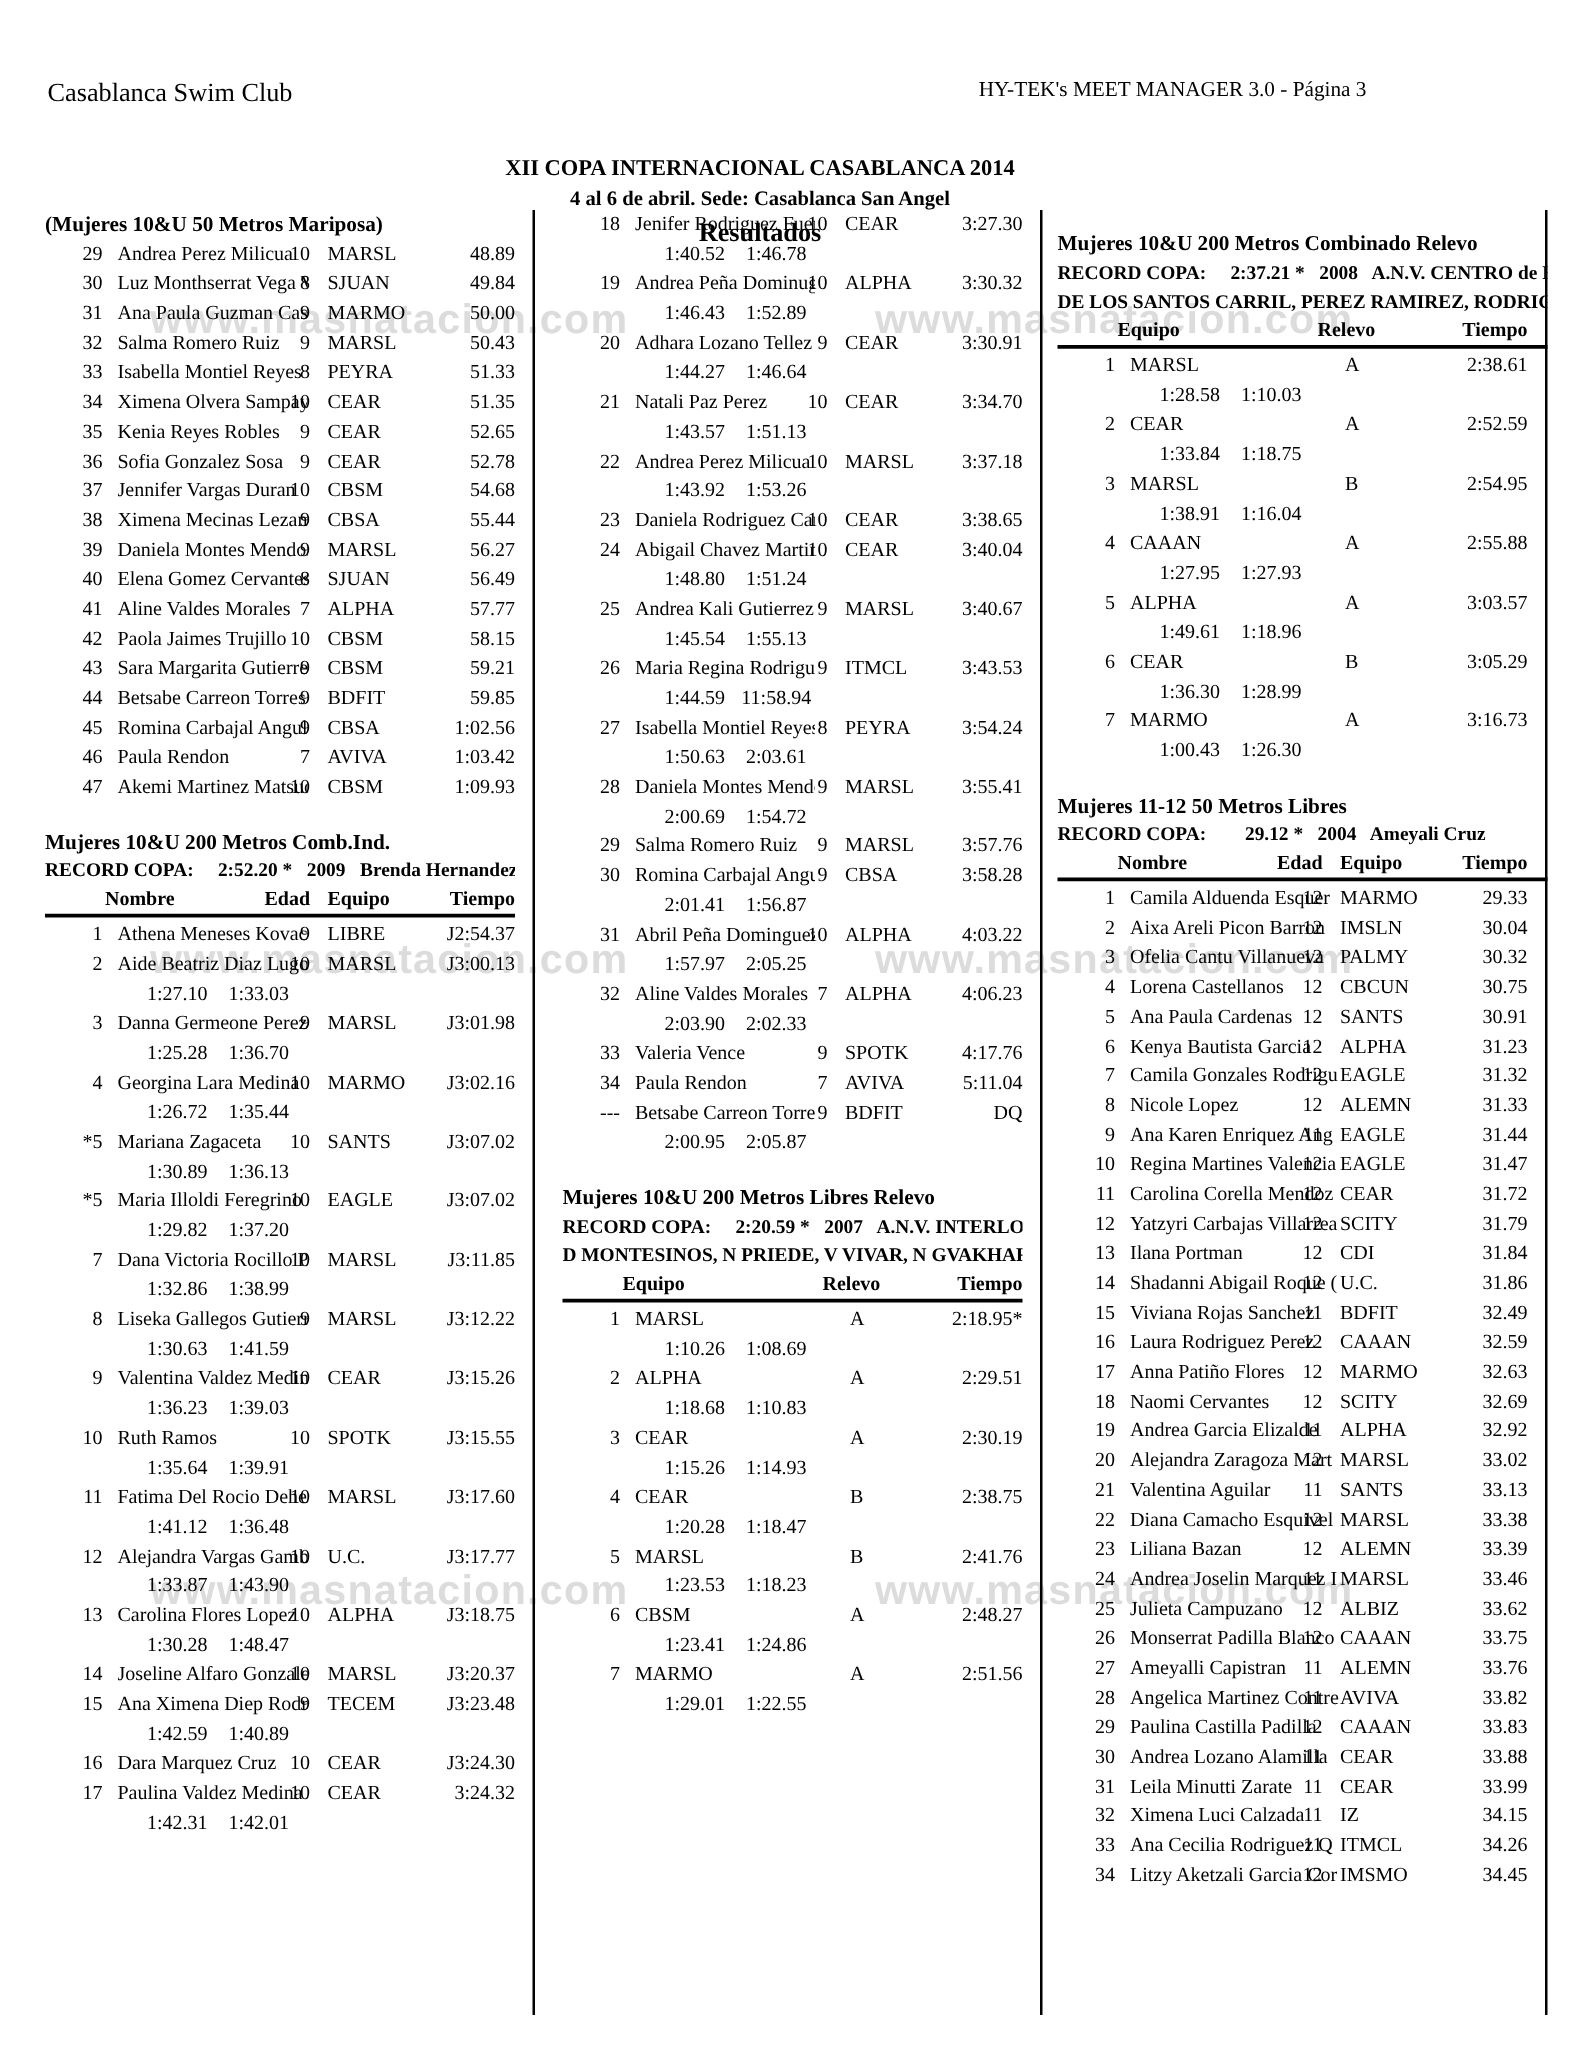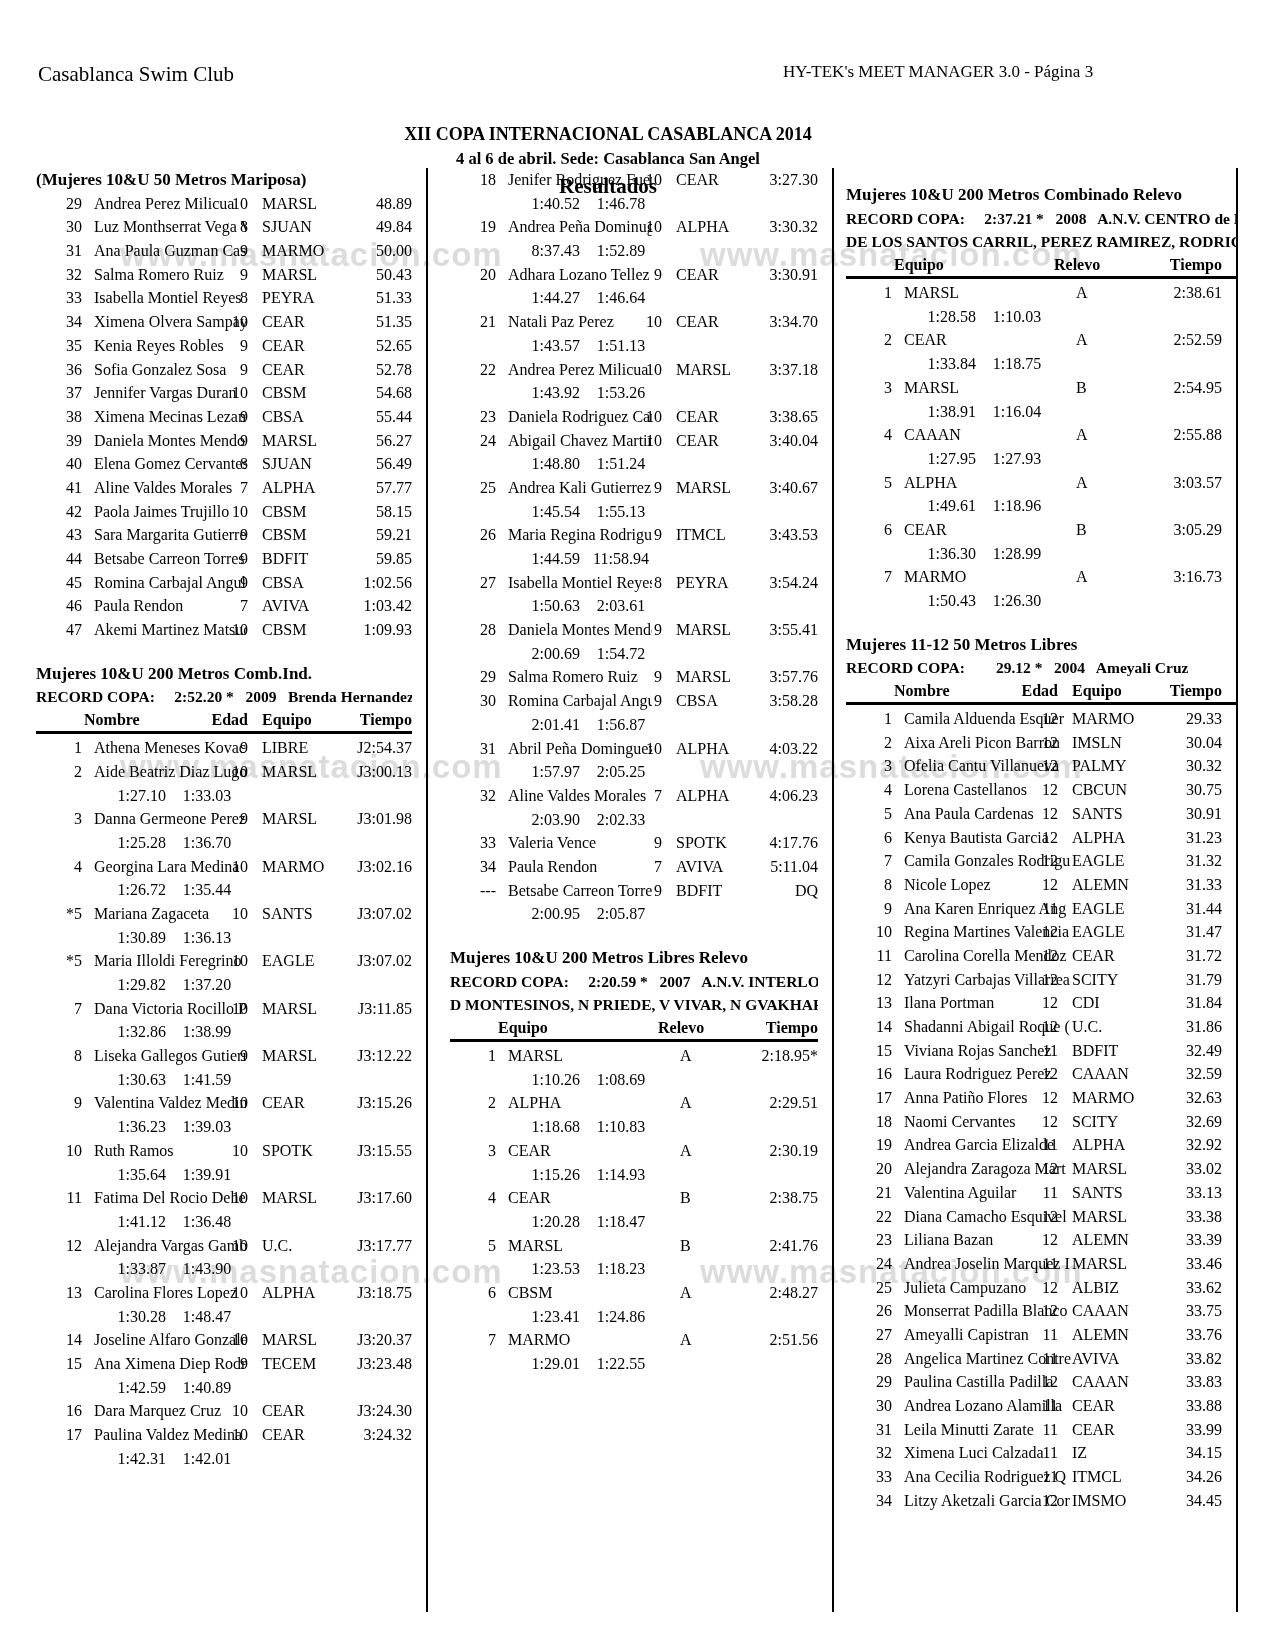--- a/index.html
+++ b/index.html
@@ -392,21 +392,21 @@
       <span class="s2">1:46.78</span>
     </div>
     <div class="row">
       <span class="place">19</span>
       <span class="name">Andrea Peña Dominugue</span>
       <span class="age">10</span>
       <span class="team">ALPHA</span>
       <span class="time">3:30.32</span>
     </div>
     <div class="row splits">
-      <span class="s1">8:37.43</span>
+      <span class="s1">1:46.43</span>
       <span class="s2">1:52.89</span>
     </div>
     <div class="row">
       <span class="place">20</span>
       <span class="name">Adhara Lozano Tellez</span>
       <span class="age">9</span>
       <span class="team">CEAR</span>
       <span class="time">3:30.91</span>
     </div>
     <div class="row splits">
@@ -710,21 +710,21 @@
       <span class="s1">1:36.30</span>
       <span class="s2">1:28.99</span>
     </div>
     <div class="row">
       <span class="place">7</span>
       <span class="name">MARMO</span>
       <span class="relay-letter">A</span>
       <span class="time">3:16.73</span>
     </div>
     <div class="row splits">
-      <span class="s1">1:50.43</span>
+      <span class="s1">1:00.43</span>
       <span class="s2">1:26.30</span>
     </div>
     <div class="sec-title">Mujeres 11-12 50 Metros Libres</div>
     <div class="record">RECORD COPA:        29.12 *   2004   Ameyali Cruz</div>
     <div class="thead">
       <span class="name">Nombre</span>
       <span class="age">Edad</span>
       <span class="team">Equipo</span>
       <span class="time">Tiempo</span>
     </div>

